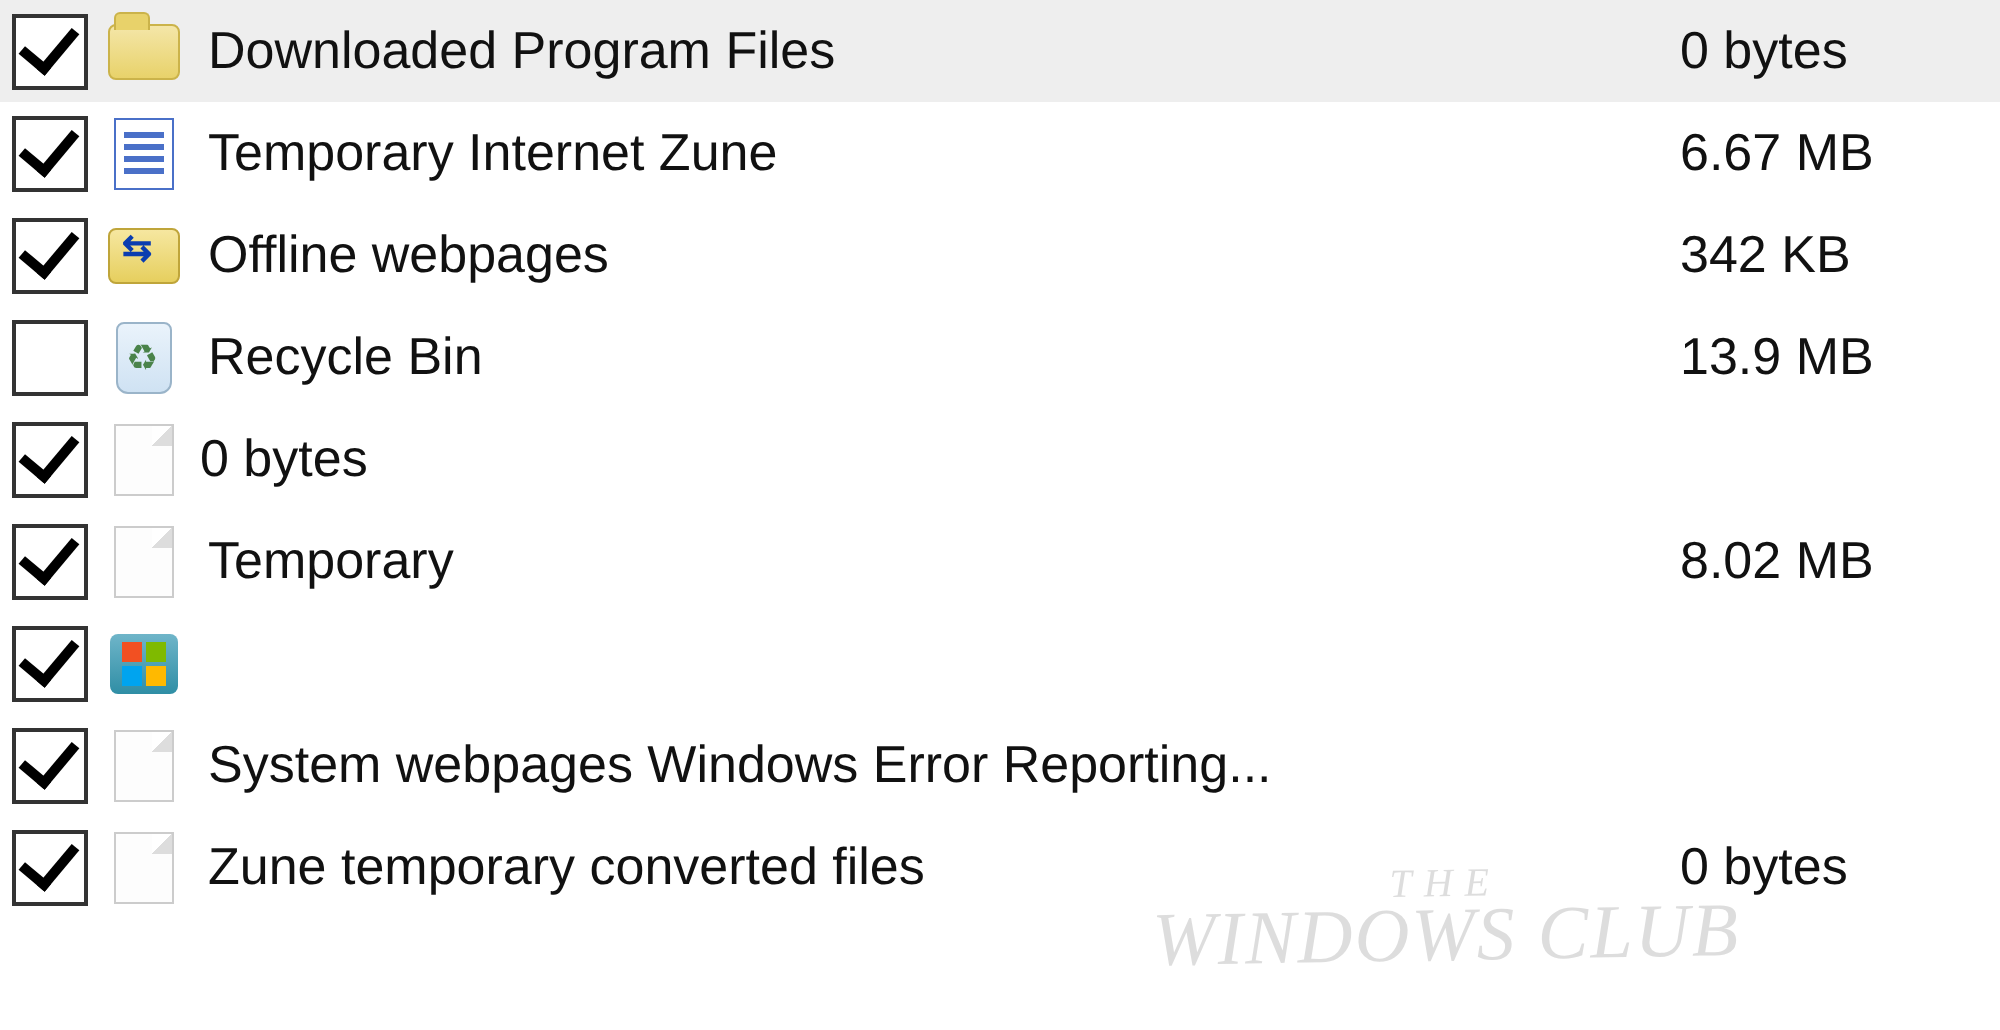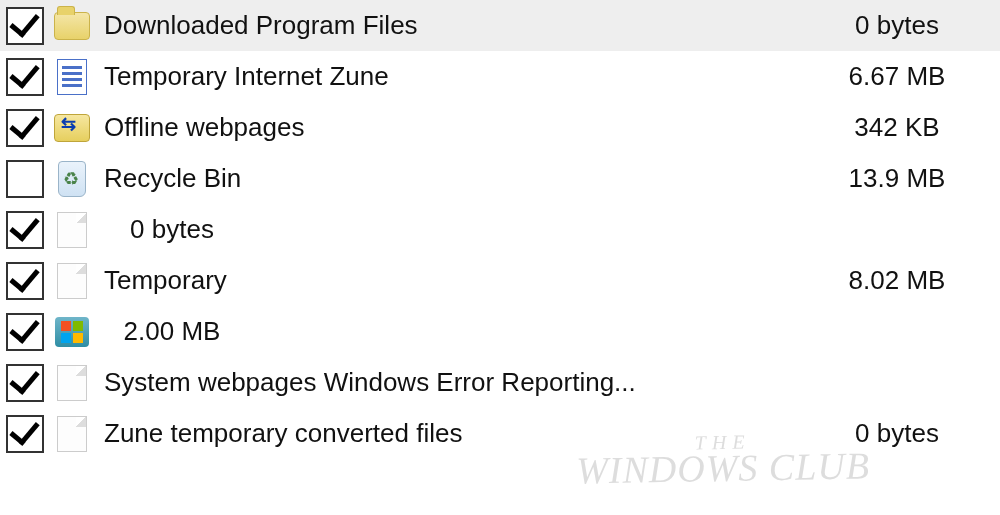--- a/index.html
+++ b/index.html
@@ -11,21 +11,21 @@
       height: 515px;
       overflow: hidden;
     }
     .list {
       width: 100%;
     }
     .row {
       display: flex;
       align-items: center;
       height: 51px;
-      padding: 0 25px 0 6px;
+      padding: 0 10px 0 6px;
       gap: 8px;
     }
     .row.selected {
       background: #eeeeee;
     }
     .checkbox {
       width: 38px;
       height: 38px;
       border: 2px solid #333;
       background: #fff;
@@ -54,21 +54,21 @@
     .label {
       flex: 1;
       color: #111;
       white-space: nowrap;
       overflow: hidden;
       text-overflow: ellipsis;
       padding-left: 4px;
     }
     .size {
       color: #111;
-      text-align: center;
+      text-align: left;
       min-width: 150px;
       padding-right: 6px;
     }
 
     
     .icon-folder { background: linear-gradient(#f4e6a8,#e8d26a); border:1px solid #cbb34a; border-radius:4px; width:36px; height:28px; position:relative; }
     .icon-folder::before { content:""; position:absolute; top:-7px; left:2px; width:16px; height:8px; background:#e8d26a; border:1px solid #cbb34a; border-bottom:none; border-radius:3px 3px 0 0; }
 
     .icon-doc { background:#fff; border:1px solid #4a70c8; width:30px; height:36px; position:relative; }
     .icon-doc::after { content:""; position:absolute; top:6px; left:4px; right:4px; height:3px; background:#4a70c8; box-shadow:0 6px 0 #4a70c8,0 12px 0 #4a70c8,0 18px 0 #4a70c8; }
@@ -150,21 +150,20 @@
         <div class="icon-blankfile"></div>
       </div>
       <div class="label">Temporary</div>
       <div class="size">8.02 MB</div>
     </div>
     <div class="row">
       <div class="checkbox checked"></div>
       <div class="icon">
         <div class="icon-winupdate"></div>
       </div>
-      <div class="size">2.00 MB</div>
     </div>
     <div class="row">
       <div class="checkbox checked"></div>
       <div class="icon">
         <div class="icon-blankfile"></div>
       </div>
       <div class="label">System webpages Windows Error Reporting...</div>
     </div>
     <div class="row">
       <div class="checkbox checked"></div>

